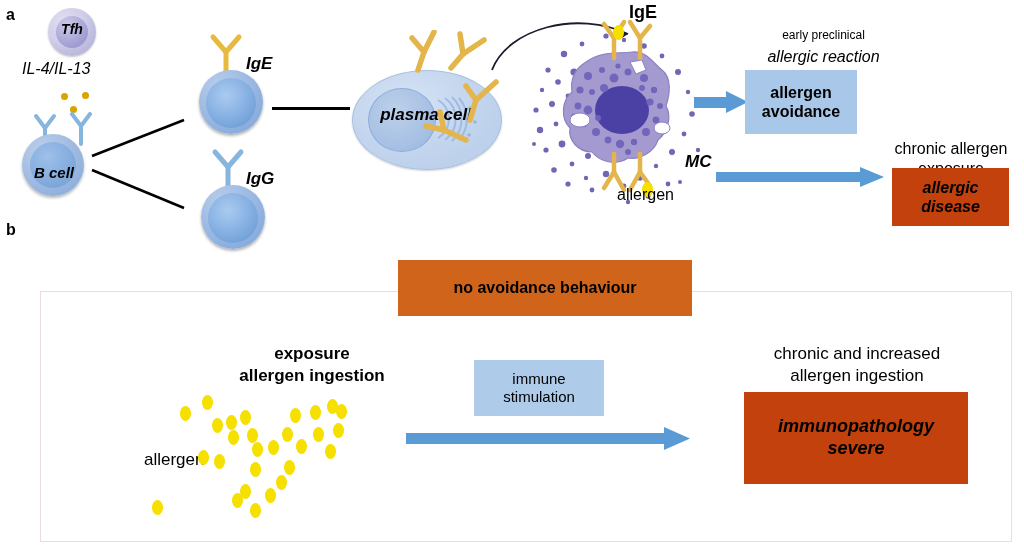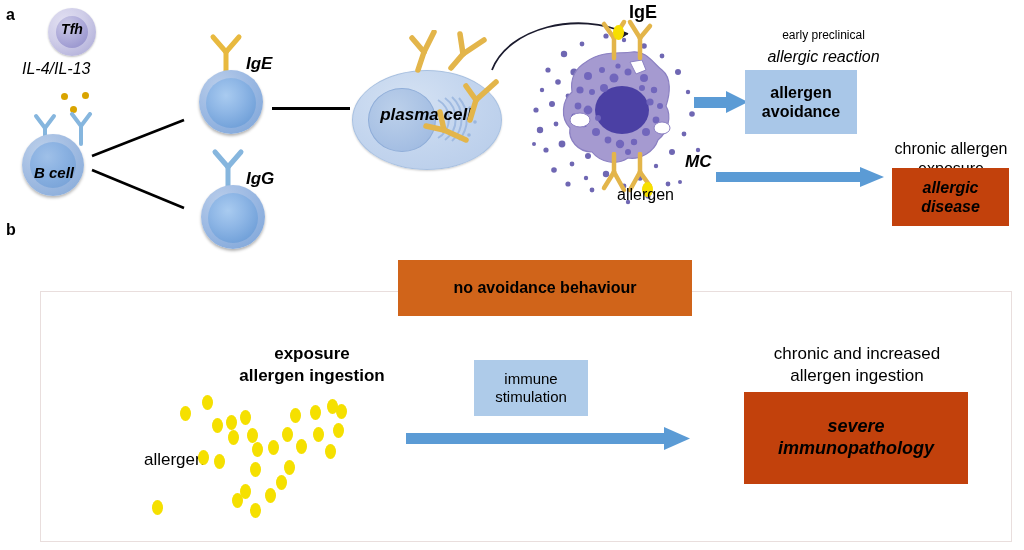--- a/index.html
+++ b/index.html
@@ -359,35 +359,35 @@
       <div class="dot ydot" style="left: 198px; top: 450px; width: 11px; height: 15px;"></div>
       <div class="dot ydot" style="left: 214px; top: 454px; width: 11px; height: 15px;"></div>
       <div class="dot ydot" style="left: 310px; top: 405px; width: 11px; height: 15px;"></div>
       <div class="dot ydot" style="left: 327px; top: 399px; width: 11px; height: 15px;"></div>
       <div class="dot ydot" style="left: 313px; top: 427px; width: 11px; height: 15px;"></div>
       <div class="dot ydot" style="left: 333px; top: 423px; width: 11px; height: 15px;"></div>
       <div class="dot ydot" style="left: 336px; top: 404px; width: 11px; height: 15px;"></div>
       <div class="dot ydot" style="left: 325px; top: 444px; width: 11px; height: 15px;"></div>
     </div>
 
-  <div class="box box-blue-sm" style="left:474px;top:360px;width:114px;height:56px;">
+  <div class="box box-blue-sm" style="left:474px;top:360px;width:130px;height:56px;">
     <div>
       <div>immune</div>
       <div>stimulation</div>
     </div>
   </div>
 
   <svg class="abs" style="left:406px;top:425px;" width="286" height="26">
     <rect x="0" y="8" width="262" height="11" fill="#5b9bd5"></rect>
     <path d="M258,2 L284,13.5 L258,25 Z" fill="#5b9bd5"></path>
   </svg>
 
   <div class="abs lbl center" style="left:742px;top:344px;width:230px;font-size:17px;">chronic and increased</div>
   <div class="abs lbl center" style="left:742px;top:366px;width:230px;font-size:17px;">allergen ingestion</div>
 
   <div class="box box-yellow" style="left:744px;top:392px;width:224px;height:92px;font-size:18px;">
     <div>
+      <div>immunopathology</div>
       <div>severe</div>
-      <div>immunopathology</div>
     </div>
   </div>
 
 </div>
 
 </body></html>

